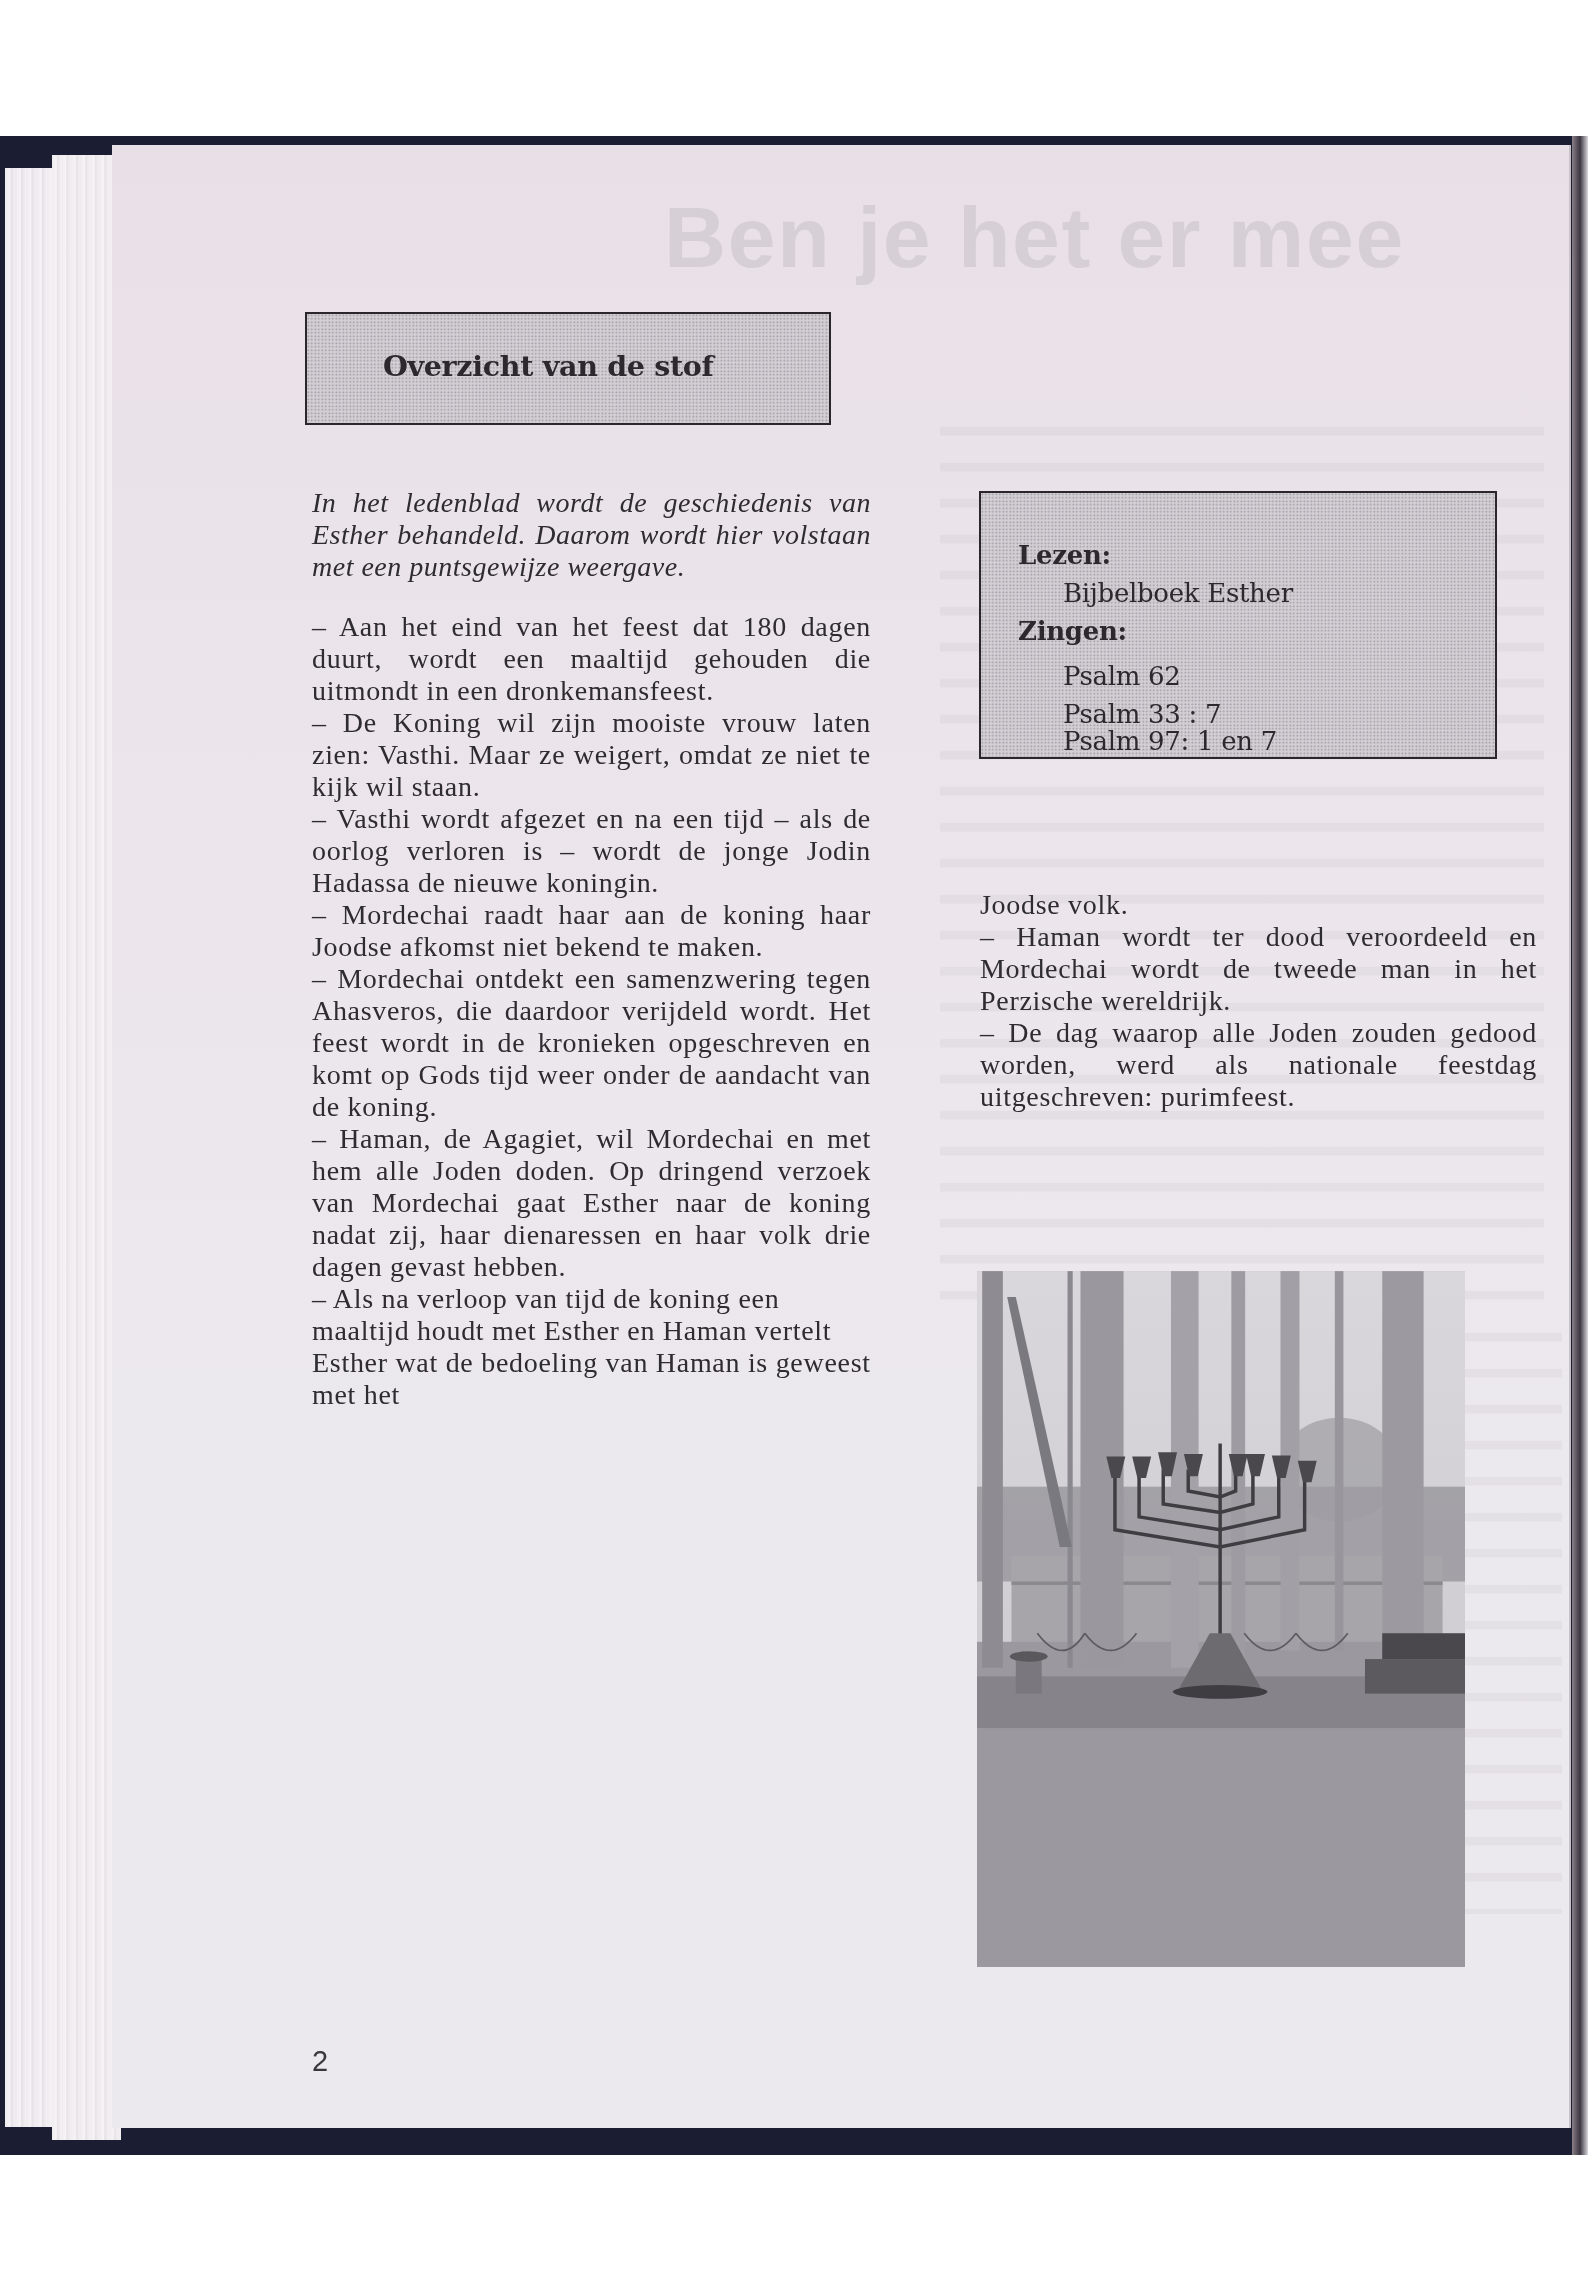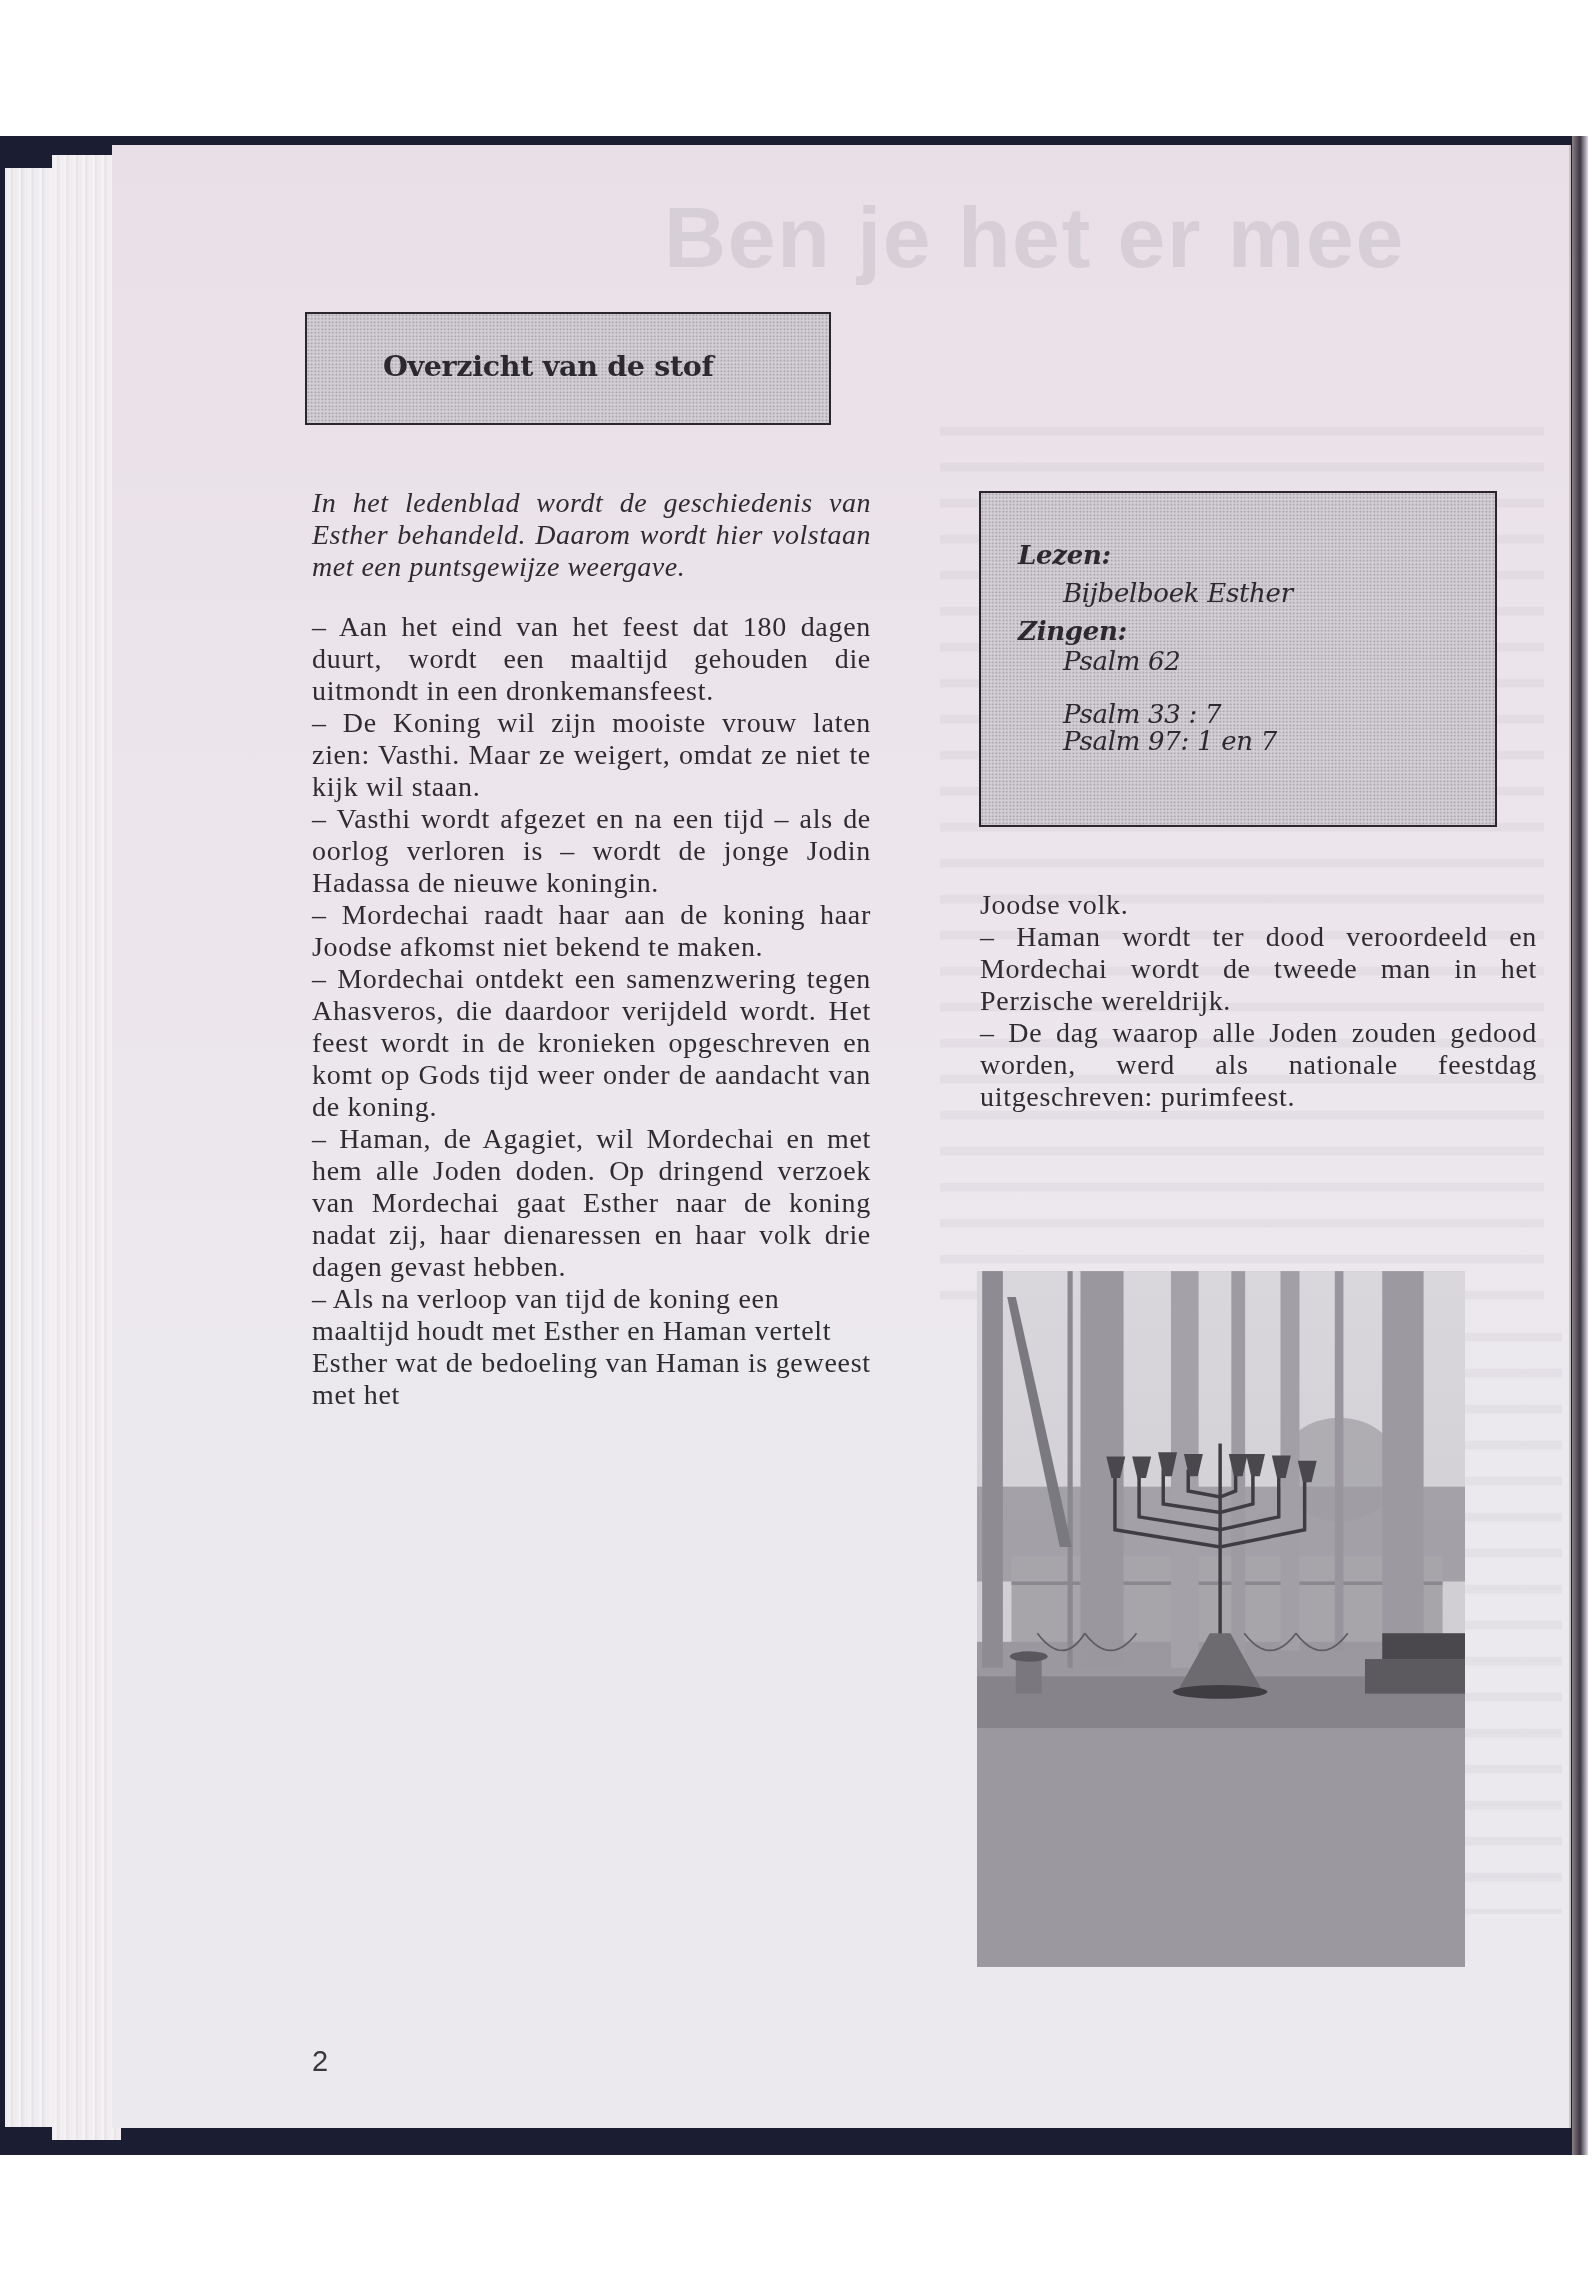--- a/index.html
+++ b/index.html
@@ -56,21 +56,21 @@
   }
   .overview-box {
     position: absolute; left: 305px; top: 312px; width: 526px; height: 113px;
   }
   .overview-title {
     position: absolute; left: 40px; top: 35px; font-size: 28.5px; font-weight: bold; color: #2b282e;
     font-family: "DejaVu Serif", serif; letter-spacing: -0.3px; margin-left: 36px;
   }
 
   .reading-box {
-    position: absolute; left: 979px; top: 491px; width: 518px; height: 336px; font-style: italic;
+    position: absolute; left: 979px; top: 491px; width: 518px; height: 268px;
   }
   .reading-box .rb-line { position: absolute; font-family: "DejaVu Serif", serif; color: #2b282e; font-size: 26px; letter-spacing: -0.3px; }
   .rb-head { font-weight: bold; }
 
   
   .col {
     position: absolute; font-size: 28px; line-height: 32px; color: #2f2c30;
     text-align: justify; letter-spacing: 0.7px;
   }
   .col-left { left: 312px; top: 487px; width: 559px; }
@@ -115,21 +115,21 @@
   <p class="para">– Mordechai raadt haar aan de koning haar Joodse afkomst niet bekend te maken.</p>
   <p class="para">– Mordechai ontdekt een samenzwering tegen Ahasveros, die daardoor verijdeld wordt. Het feest wordt in de kronieken opgeschreven en komt op Gods tijd weer onder de aandacht van de koning.</p>
   <p class="para">– Haman, de Agagiet, wil Mordechai en met hem alle Joden doden. Op dringend verzoek van Mordechai gaat Esther naar de koning nadat zij, haar dienaressen en haar volk drie dagen gevast hebben.</p>
   <p class="para" style="text-align:left">– Als na verloop van tijd de koning een maaltijd houdt met Esther en Haman vertelt Esther wat de bedoeling van Haman is geweest met het</p>
 </div>
 
 <div class="reading-box stipple">
   <div class="rb-line rb-head" style="left:37px; top:47px;">Lezen:</div>
   <div class="rb-line" style="left:82px; top:85px;">Bijbelboek Esther</div>
   <div class="rb-line rb-head" style="left:37px; top:123px;">Zingen:</div>
-  <div class="rb-line" style="left:82px; top:153px;">Psalm 62</div>
+  <div class="rb-line" style="left:82px; top:168px;">Psalm 62</div>
   <div class="rb-line" style="left:82px; top:206px;">Psalm 33 : 7</div>
   <div class="rb-line" style="left:82px; top:233px;">Psalm 97: 1 en 7</div>
 </div>
 
 <div class="col col-right">
   <p class="para" style="text-align:left">Joodse volk.</p>
   <p class="para">– Haman wordt ter dood veroordeeld en Mordechai wordt de tweede man in het Perzische wereldrijk.</p>
   <p class="para">– De dag waarop alle Joden zouden gedood worden, werd als nationale feestdag uitgeschreven: purimfeest.</p>
 </div>
 

